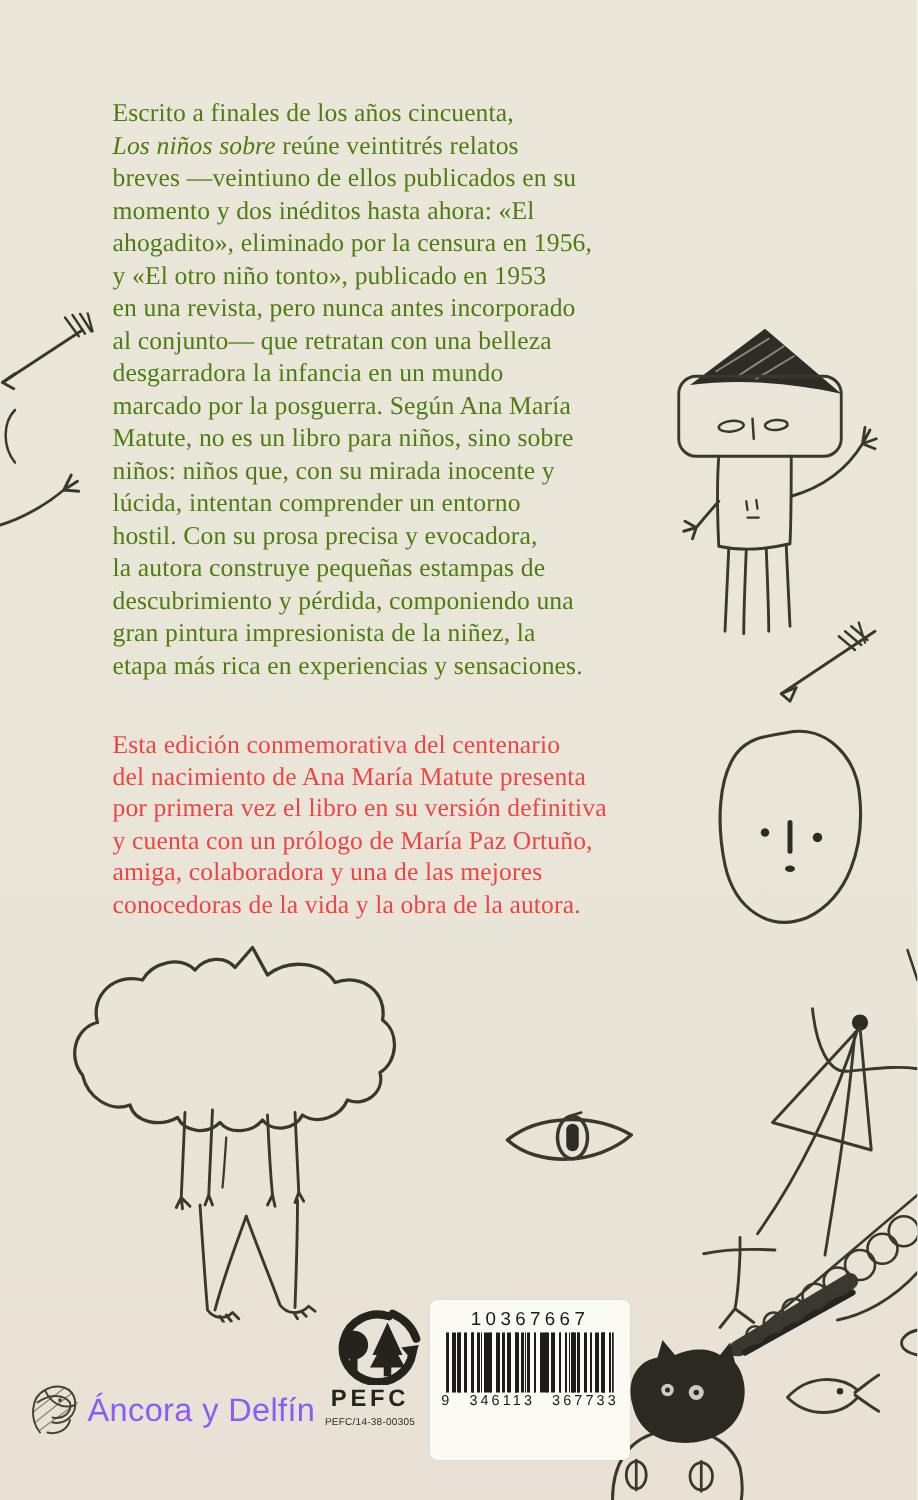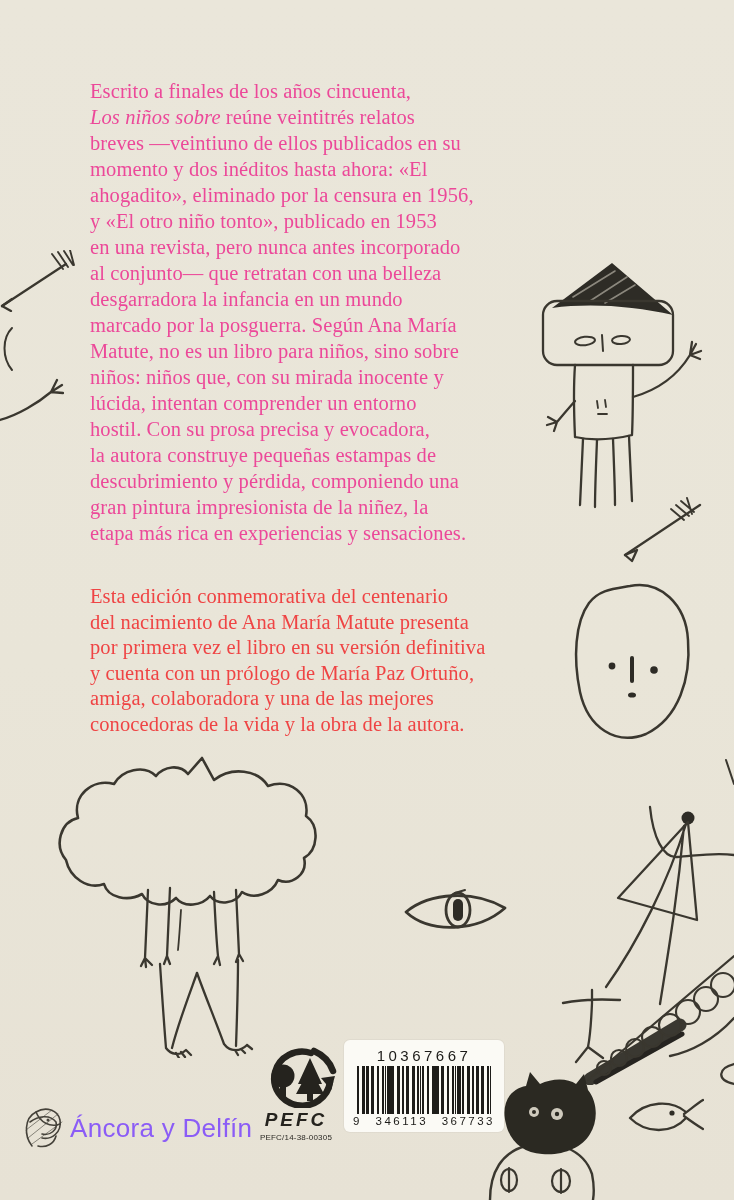--- a/index.html
+++ b/index.html
@@ -1,38 +1,38 @@
 <!DOCTYPE html>
 <html><head>
 <meta charset="utf-8">
 <style>
   html,body{margin:0;padding:0;}
   body{width:734px;height:1200px;position:relative;overflow:hidden;
        background:linear-gradient(180deg,#eae6da 0%,#e9e5d8 55%,#e7e2d5 100%);
        font-family:"Liberation Serif","DejaVu Serif",serif;}
   .page{position:absolute;inset:0;}
   .blurb{position:absolute;left:90px;width:460px;white-space:pre-line;
-         font-size:20.5px;line-height:26px;color:#ec4899;letter-spacing:.1px;}
+         font-size:20.5px;line-height:26px;color:#4d7c0f;letter-spacing:.1px;}
   .blurb-main{top:78px;}
   .blurb-accent{top:584px;line-height:25.5px;color:#ef4444;}
   .it{font-style:italic;}
   .doodle{position:absolute;}
   .doodle path,.doodle line,.doodle ellipse,.doodle circle,.doodle rect,.doodle polyline{vector-effect:non-scaling-stroke;}
   .ink{stroke:#3a372f;stroke-width:2.3;fill:none;stroke-linecap:round;stroke-linejoin:round;}
   .ink-thin{stroke:#45423a;stroke-width:1.6;fill:none;stroke-linecap:round;}
   .ink-fill{fill:#2e2c26;stroke:none;}
   
   .imprint{position:absolute;left:22px;top:1102px;display:flex;align-items:center;}
   .imprint-text{font-family:"Liberation Sans","DejaVu Sans",sans-serif;font-size:26px;
                 color:#8b5cf6;letter-spacing:.3px;margin-left:4px;}
   .pefc{position:absolute;left:246px;top:1046px;width:100px;text-align:center;
         font-family:"Liberation Sans","DejaVu Sans",sans-serif;color:#25231e;}
-  .pefc-label{font-weight:bold;font-size:19px;letter-spacing:3px;margin-top:1px;font-style:italic;}
+  .pefc-label{font-weight:bold;font-size:19px;letter-spacing:3px;margin-top:1px;}
   .pefc-code{font-size:8px;letter-spacing:.2px;margin-top:2px;color:#2c2a25;}
-  .barcode{position:absolute;left:344px;top:1040px;width:160px;height:92px;
+  .barcode{position:absolute;left:344px;top:1040px;width:160px;height:128px;
            background:#fbfaf5;border-radius:6px;box-shadow:0 0 0 1px rgba(0,0,0,.03);
            font-family:"Liberation Sans","DejaVu Sans",sans-serif;color:#1c1b18;
            display:flex;flex-direction:column;align-items:center;}
   .barcode-top{font-size:15px;letter-spacing:3.5px;margin-top:7px;}
   .bars{width:134px;height:48px;margin-top:2px;
         background:
           repeating-linear-gradient(90deg,#1d1c19 0 2px,transparent 2px 5px),
           repeating-linear-gradient(90deg,#1d1c19 0 1px,transparent 1px 7px),
           repeating-linear-gradient(90deg,transparent 0 9px,#1d1c19 9px 12px,transparent 12px 23px);}
   .barcode-num{width:142px;display:flex;justify-content:space-between;

